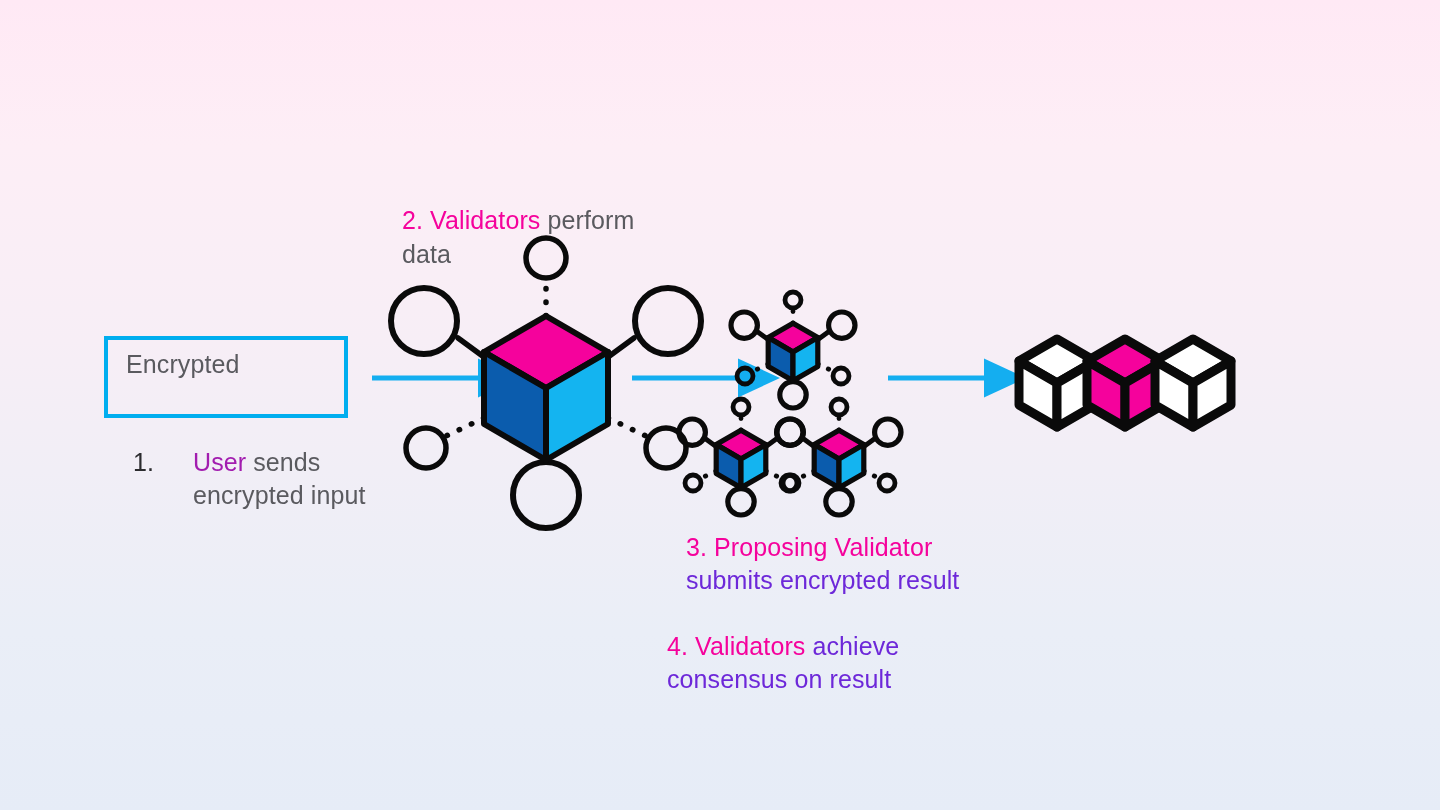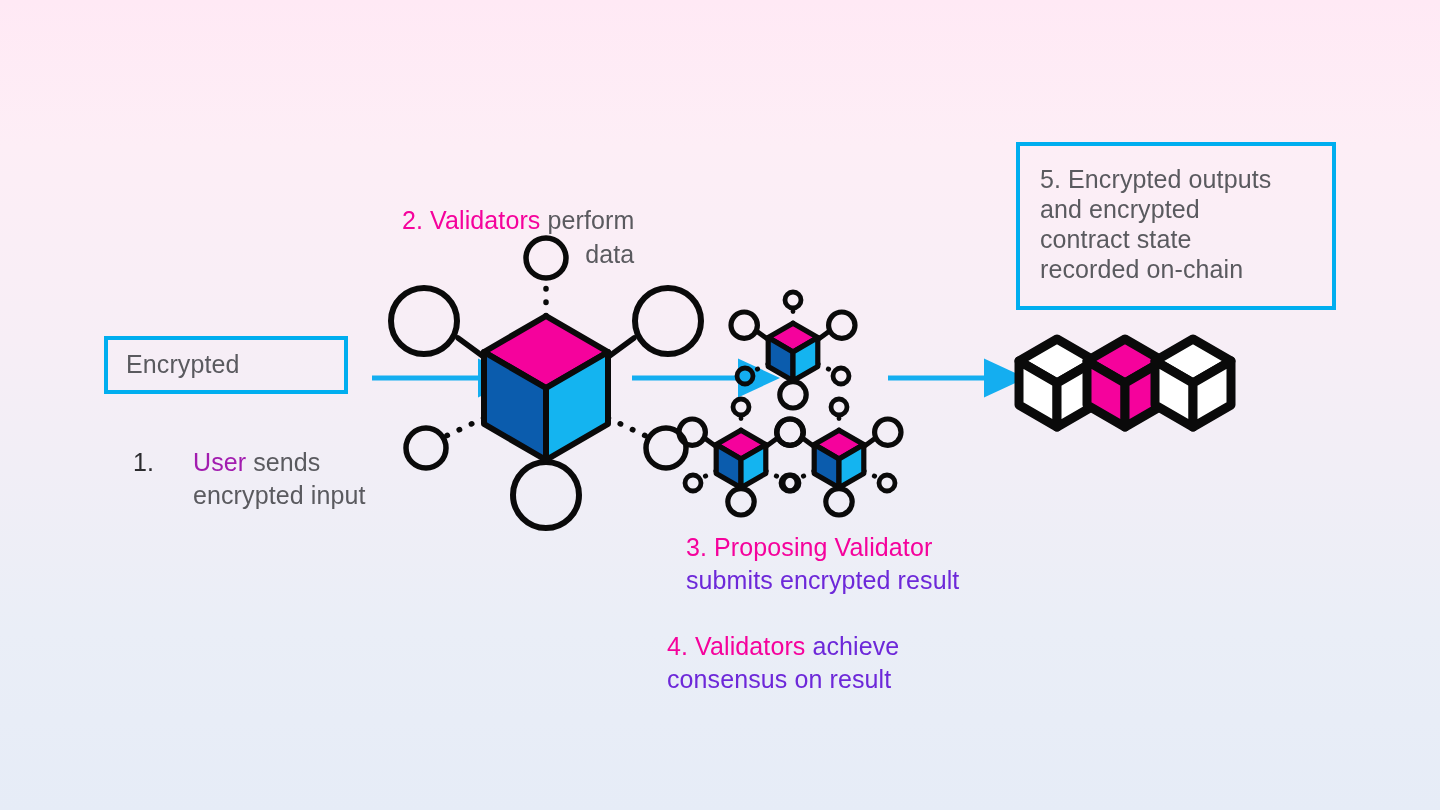--- a/index.html
+++ b/index.html
@@ -30,21 +30,21 @@
     position: absolute;
     border: 4px solid #00aeef;
     box-sizing: border-box;
     color: #5a5a5f;
     font-size: 25px;
     line-height: 1.20;
     letter-spacing: 0.1px;
   }
   #encrypted-inputs-box {
     left: 104px; top: 336px;
-    width: 244px; height: 58px;
+    width: 244px; height: 82px;
     padding: 9px 0 0 18px;
   }
   #onchain-box {
     left: 1016px; top: 142px;
     width: 320px; height: 168px;
     padding: 18px 0 0 20px;
   }
   .boxed .ln { display: block; white-space: nowrap; }
 
   
@@ -57,21 +57,21 @@
   }
   .caption .ln { display: block; white-space: nowrap; }
   .pink { color: #f5029c; }
   .cyan { color: #a21caf; }
   .dark { color: #6d28d9; }
 
   #step1-caption { left: 133px; top: 446px; }
   #step1-caption .num { position: absolute; left: 0; top: 0; color: #2b2b2e; }
   #step1-caption .body { display: block; margin-left: 60px; }
 
-  #step2-caption { left: 402px; top: 204px; line-height: 1.35; text-align: right; }
+  #step2-caption { left: 402px; top: 204px; line-height: 1.35; }
   #step3-caption { left: 686px; top: 531px; color: #19191c; line-height: 1.32; }
   #step4-caption { left: 667px; top: 630px; color: #19191c; line-height: 1.32; }
 
   
   svg.layer {
     position: absolute;
     left: 0; top: 0;
     width: 1440px; height: 810px;
     overflow: visible;
     pointer-events: none;
@@ -249,20 +249,14 @@
   <div class="caption" id="step3-caption">
     <span class="ln pink">3. Proposing Validator</span>
     <span class="ln dark">submits encrypted result</span>
   </div>
 
   <div class="caption" id="step4-caption">
     <span class="ln"><span class="pink">4. Validators</span><span class="dark"> achieve</span></span>
     <span class="ln dark">consensus on result</span>
   </div>
 
-  <div class="boxed" id="onchain-box">
-    <span class="ln">5. Encrypted outputs</span>
-    <span class="ln">and encrypted</span>
-    <span class="ln">contract state</span>
-    <span class="ln">recorded on-chain</span>
-  </div>
 
 </div>
 
 </body></html>

